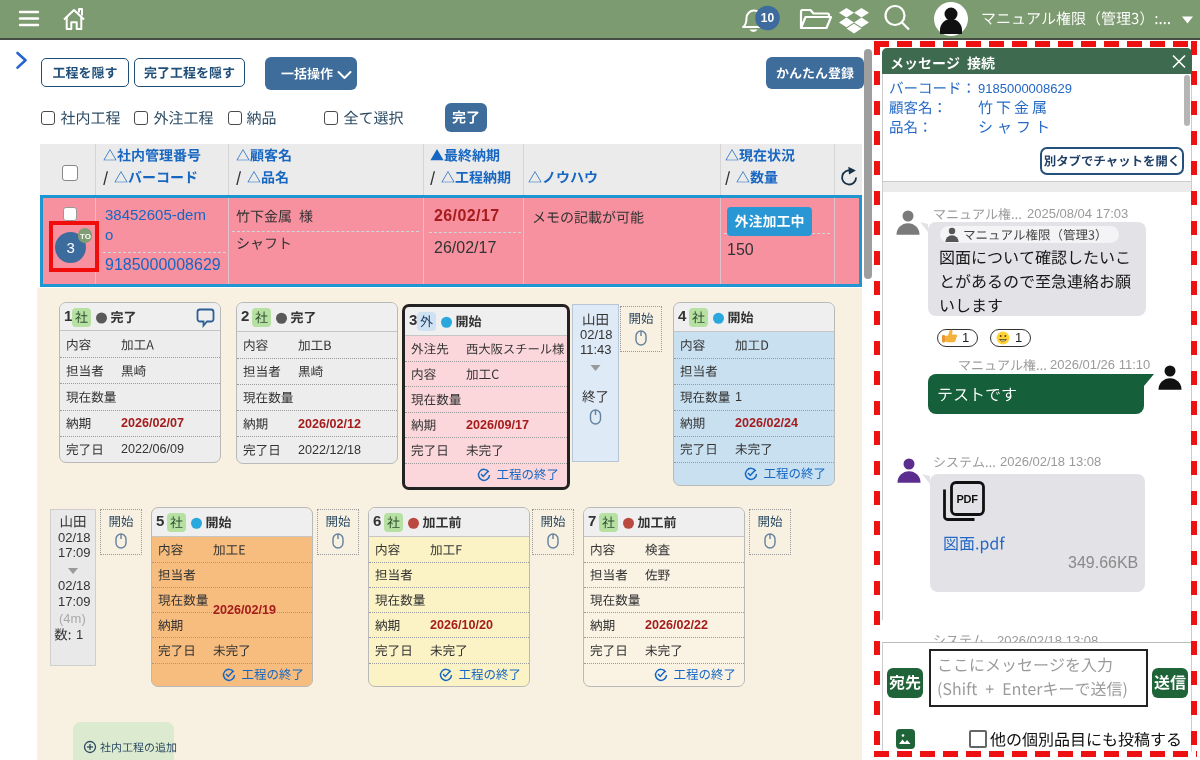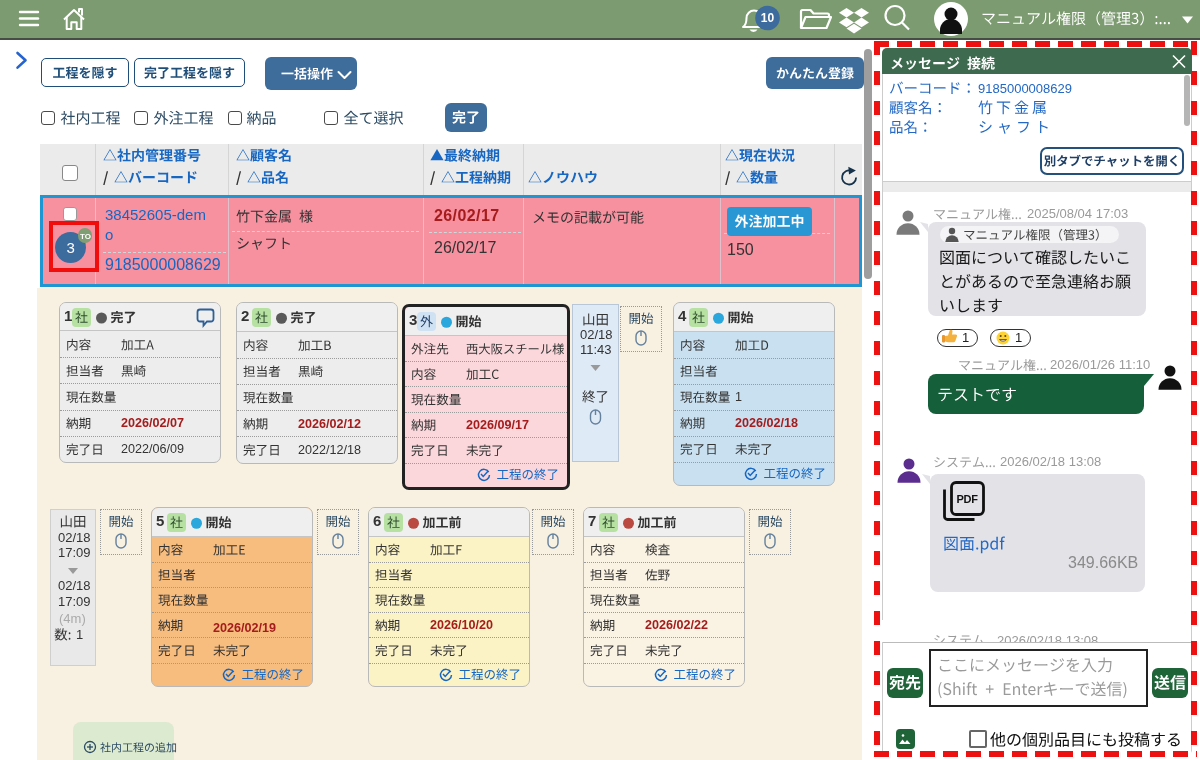--- a/index.html
+++ b/index.html
@@ -83,35 +83,35 @@
 <div style="position:absolute;left:405px;top:462.5px;width:162px;height:0;border-top:1px dotted #9b9b9b;"></div>
 <div style="position:absolute;left:673px;top:302px;width:162px;height:184px;background:#c9e0f1;border:1px solid #b9b9b9;border-radius:7px;box-sizing:border-box;overflow:hidden;"></div>
 <div style="position:absolute;left:674px;top:303px;width:160px;height:28.5px;background:#efefef;border-bottom:1px solid #c5c5c5;box-sizing:border-box;border-radius:6px 6px 0 0;"></div>
 <div style="position:absolute;left:678px;top:306.25px;font-size:15px;font-weight:700;color:#333;white-space:pre;line-height:20px;">4</div>
 <div style="position:absolute;left:689px;top:307.5px;width:19px;height:19px;background:#b7e0a3;border-radius:4px;"></div>
 <div style="position:absolute;left:674px;top:357.5px;width:160px;height:0;border-top:1px dotted #9b9b9b;"></div>
 <div style="position:absolute;left:674px;top:383.5px;width:160px;height:0;border-top:1px dotted #9b9b9b;"></div>
 <div style="position:absolute;left:674px;top:409.5px;width:160px;height:0;border-top:1px dotted #9b9b9b;"></div>
 <div style="position:absolute;left:735px;top:388.8px;font-size:12.6px;font-weight:400;color:#333;white-space:pre;line-height:16px;">1</div>
 <div style="position:absolute;left:674px;top:435.5px;width:160px;height:0;border-top:1px dotted #9b9b9b;"></div>
-<div style="position:absolute;left:735px;top:414.8px;font-size:12.6px;font-weight:700;color:#a51c1c;white-space:pre;line-height:16px;">2026/02/18</div>
+<div style="position:absolute;left:735px;top:414.8px;font-size:12.6px;font-weight:700;color:#a51c1c;white-space:pre;line-height:16px;">2026/02/24</div>
 <div style="position:absolute;left:674px;top:461.5px;width:160px;height:0;border-top:1px dotted #9b9b9b;"></div>
 <div style="position:absolute;left:572px;top:304px;width:47px;height:158px;background:#dfeaf7;border:1px solid #b9c6d8;box-sizing:border-box;"></div>
 <div style="position:absolute;left:580px;top:326px;font-size:13px;font-weight:400;color:#333;white-space:pre;line-height:17px;">02/18</div>
 <div style="position:absolute;left:580px;top:341px;font-size:13px;font-weight:400;color:#333;white-space:pre;line-height:17px;">11:43</div>
 <div style="position:absolute;left:620px;top:306px;width:42px;height:46px;background:#f8f1e2;border:1px dotted #999;box-sizing:border-box;"></div>
 <div style="position:absolute;left:151px;top:507px;width:162px;height:180px;background:#f7bd7f;border:1px solid #b9b9b9;border-radius:7px;box-sizing:border-box;overflow:hidden;"></div>
 <div style="position:absolute;left:152px;top:508px;width:160px;height:28.5px;background:#efefef;border-bottom:1px solid #c5c5c5;box-sizing:border-box;border-radius:6px 6px 0 0;"></div>
 <div style="position:absolute;left:156px;top:511.25px;font-size:15px;font-weight:700;color:#333;white-space:pre;line-height:20px;">5</div>
 <div style="position:absolute;left:167px;top:512.5px;width:19px;height:19px;background:#b7e0a3;border-radius:4px;"></div>
 <div style="position:absolute;left:152px;top:561.7px;width:160px;height:0;border-top:1px dotted #9b9b9b;"></div>
 <div style="position:absolute;left:152px;top:586.9px;width:160px;height:0;border-top:1px dotted #9b9b9b;"></div>
 <div style="position:absolute;left:152px;top:612.1px;width:160px;height:0;border-top:1px dotted #9b9b9b;"></div>
 <div style="position:absolute;left:152px;top:637.3px;width:160px;height:0;border-top:1px dotted #9b9b9b;"></div>
-<div style="position:absolute;left:213px;top:620px;font-size:12.6px;font-weight:700;color:#a51c1c;white-space:pre;line-height:16px;">2026/02/19</div>
+<div style="position:absolute;left:213px;top:602px;font-size:12.6px;font-weight:700;color:#a51c1c;white-space:pre;line-height:16px;">2026/02/19</div>
 <div style="position:absolute;left:152px;top:662.5px;width:160px;height:0;border-top:1px dotted #9b9b9b;"></div>
 <div style="position:absolute;left:368px;top:507px;width:162px;height:180px;background:#fbf3c5;border:1px solid #b9b9b9;border-radius:7px;box-sizing:border-box;overflow:hidden;"></div>
 <div style="position:absolute;left:369px;top:508px;width:160px;height:28.5px;background:#efefef;border-bottom:1px solid #c5c5c5;box-sizing:border-box;border-radius:6px 6px 0 0;"></div>
 <div style="position:absolute;left:373px;top:511.25px;font-size:15px;font-weight:700;color:#333;white-space:pre;line-height:20px;">6</div>
 <div style="position:absolute;left:384px;top:512.5px;width:19px;height:19px;background:#b7e0a3;border-radius:4px;"></div>
 <div style="position:absolute;left:369px;top:561.7px;width:160px;height:0;border-top:1px dotted #9b9b9b;"></div>
 <div style="position:absolute;left:369px;top:586.9px;width:160px;height:0;border-top:1px dotted #9b9b9b;"></div>
 <div style="position:absolute;left:369px;top:612.1px;width:160px;height:0;border-top:1px dotted #9b9b9b;"></div>
 <div style="position:absolute;left:369px;top:637.3px;width:160px;height:0;border-top:1px dotted #9b9b9b;"></div>
 <div style="position:absolute;left:430px;top:617.0px;font-size:12.6px;font-weight:700;color:#a51c1c;white-space:pre;line-height:16px;">2026/10/20</div>

